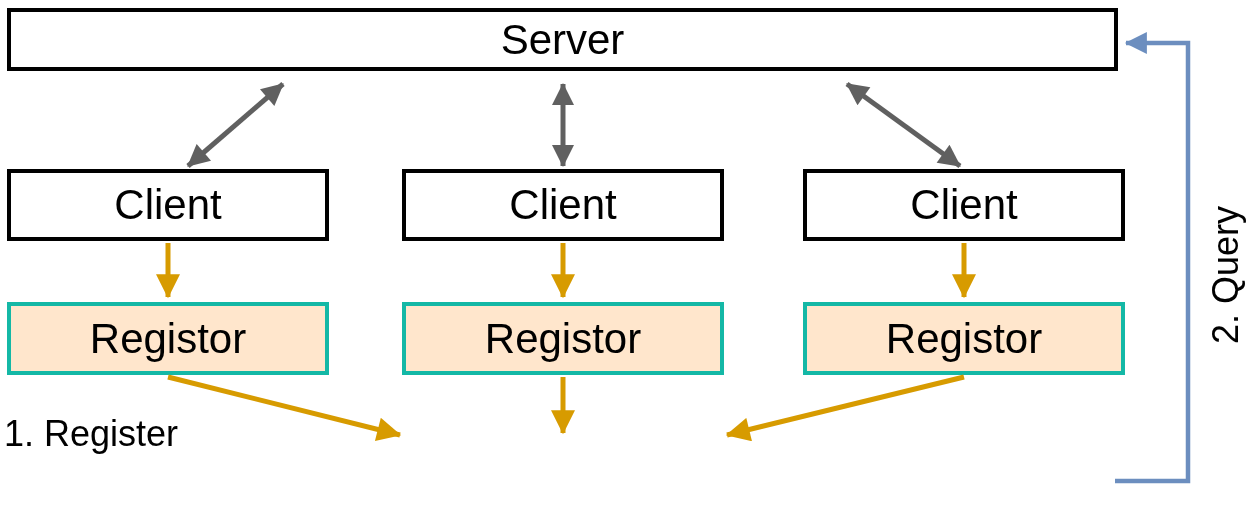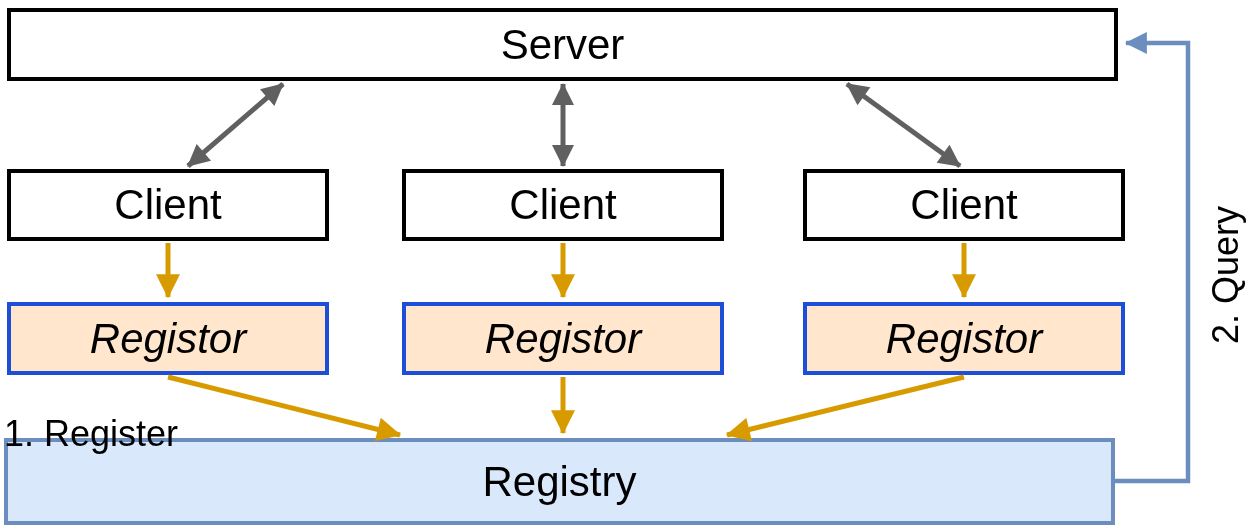--- a/index.html
+++ b/index.html
@@ -17,28 +17,27 @@
     box-sizing: border-box;
     display: flex;
     align-items: center;
     justify-content: center;
     font-size: 42px;
     line-height: 1;
     background: #ffffff;
     border: 4px solid #000000;
   }
   .box span { white-space: nowrap; }
-  .server   { left: 7px;  top: 8px;   width: 1111px; height: 73px; }
+  .server   { left: 7px;  top: 8px;   width: 1111px; height: 63px; }
   .client-1 { left: 7px;  top: 169px; width: 322px;  height: 72px; }
   .client-2 { left: 402px; top: 169px; width: 322px; height: 72px; }
   .client-3 { left: 803px; top: 169px; width: 322px; height: 72px; }
   .registor {
     background: #FFE6CC;
-    border: 4px solid #1d4ed8;
-    font-style: italic;
+    border: 4px solid #14b8a6;
   }
   .registor-1 { left: 7px;   top: 302px; width: 322px; height: 73px; }
   .registor-2 { left: 402px; top: 302px; width: 322px; height: 73px; }
   .registor-3 { left: 803px; top: 302px; width: 322px; height: 73px; }
   .registry {
     left: 4px; top: 438px; width: 1111px; height: 87px;
     background: #DAE8FC;
     border: 4px solid #6C8EBF;
   }
   .annotation {
@@ -111,20 +110,17 @@
   <div class="box registor registor-1">
     <span>Registor</span>
   </div>
   <div class="box registor registor-2">
     <span>Registor</span>
   </div>
   <div class="box registor registor-3">
     <span>Registor</span>
   </div>
 
-  <div class="box registry">
-    <span>Registry</span>
-  </div>
 
   <div class="annotation register-label">1. Register</div>
   <div class="annotation query-label">2. Query</div>
 
 </div>
 
 </body></html>

